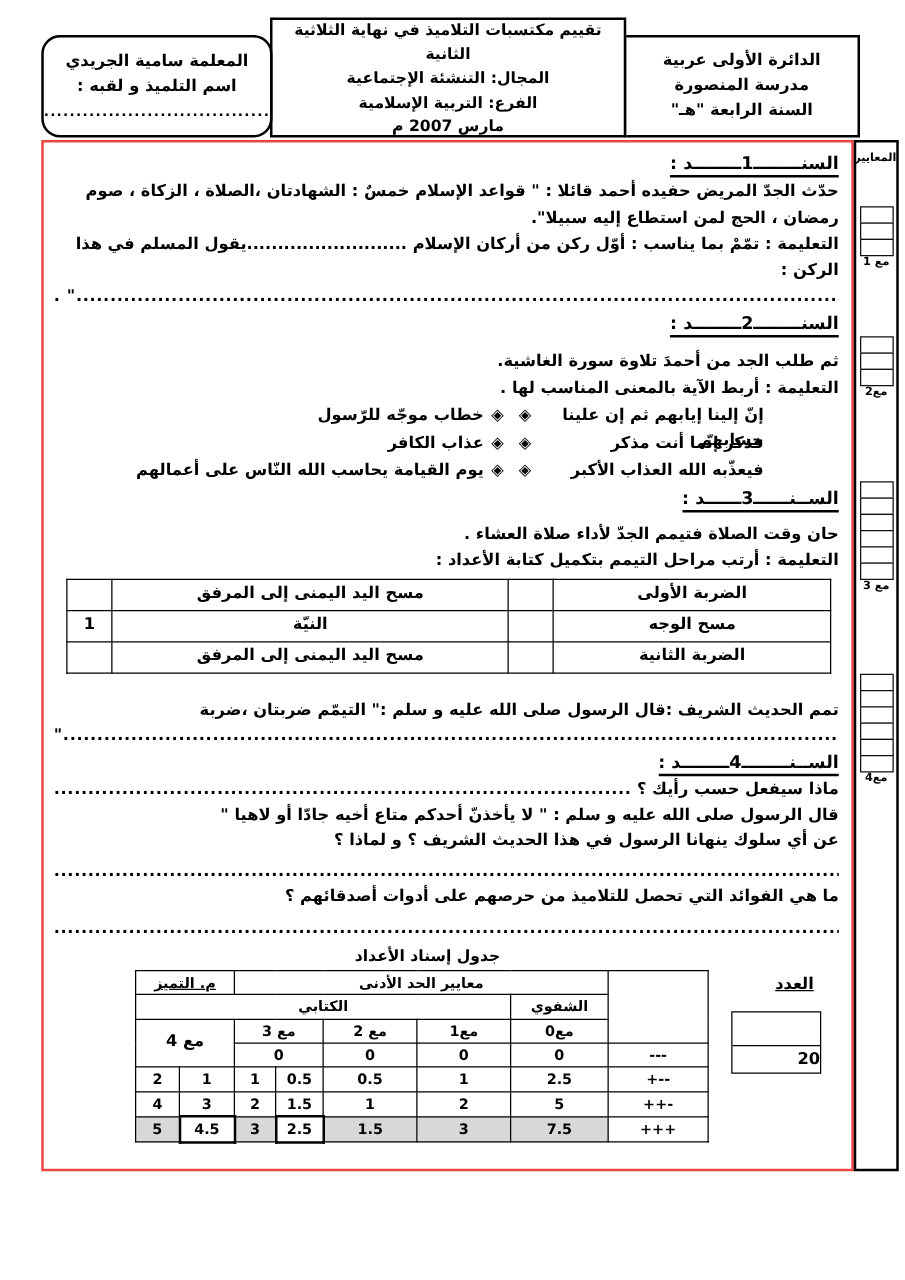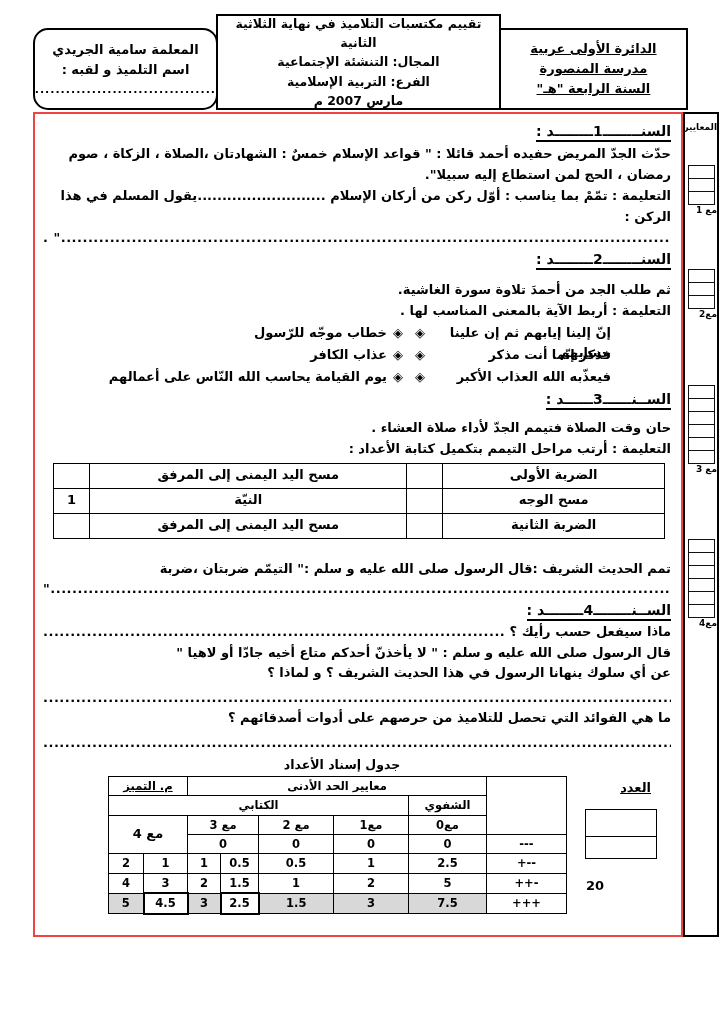--- a/index.html
+++ b/index.html
@@ -2,21 +2,21 @@
 <html lang="ar" dir="rtl"><head>
 <meta charset="utf-8">
 <style>
   html,body{margin:0;padding:0;background:#fff;}
   body{width:724px;height:1024px;position:relative;font-family:"DejaVu Sans",sans-serif;color:#000;}
   .page{position:absolute;inset:0;background:#fff;}
 
   
   .hdr{position:absolute;left:33px;top:14px;width:655px;height:96px;display:flex;direction:rtl;align-items:flex-end;}
   .hdr-cell{box-sizing:border-box;border:2px solid #000;text-align:center;font-weight:700;font-size:13px;line-height:1.55;display:flex;flex-direction:column;justify-content:center;background:#fff;}
-  .hdr-right{width:190px;height:82px;text-decoration:underline;}
+  .hdr-right{width:190px;height:82px;}
   .hdr-mid{width:286px;height:96px;margin-right:-2px;font-size:12.5px;}
   .hdr-left{width:185px;height:82px;margin-right:-2px;border-radius:15px;}
   .hdr-left .dots{font-size:11px;letter-spacing:1px;overflow:hidden;white-space:nowrap;}
 
   
   .main{position:absolute;left:33px;top:112px;width:650px;height:825px;border:2px solid #ef4444;box-sizing:border-box;direction:rtl;padding:2px 10px 0 8px;font-size:13px;font-weight:600;line-height:1.6;overflow:hidden;}
   .sec-title{font-weight:800;font-size:14px;}
   .sec-title span{border-bottom:2px solid #000;padding-bottom:1px;}
   .lbl{font-weight:800;}
   .dotline{direction:ltr;text-align:left;white-space:nowrap;overflow:hidden;height:20px;letter-spacing:.5px;font-weight:600;}
@@ -32,35 +32,35 @@
   .ord-table{border-collapse:collapse;width:612px;margin:3px 6px 0 0;}
   .ord-table td{border:1.6px solid #000;height:24px;text-align:center;font-size:13px;font-weight:600;padding:0 4px;}
 
   
   .grade-title{width:482px;margin:0 88px 0 0;text-align:center;font-size:12.5px;font-weight:700;}
   .grade-wrap{display:flex;direction:rtl;margin-top:1px;}
   .score-area{width:104px;flex:0 0 auto;position:relative;}
   .score-label{font-weight:800;font-size:13px;margin:2px 20px 0 0;display:inline-block;text-decoration:underline;}
   .score-box{width:72px;height:50px;border:1.6px solid #000;margin:10px 14px 0;box-sizing:border-box;}
   .score-top{height:26px;border-bottom:1.6px solid #000;}
-  .score-val{height:22px;text-align:left;font-size:13px;font-weight:700;line-height:22px;margin-top:38px;}
+  .score-val{height:22px;text-align:right;font-size:13px;font-weight:700;line-height:22px;}
   .grade-table{border-collapse:collapse;direction:rtl;font-size:11.5px;font-weight:700;text-align:center;flex:0 0 auto;}
   .grade-table td{border:1.5px solid #000;height:17px;padding:0 2px;}
   .grade-table .big{font-size:13px;font-weight:800;}
   .grade-table .ul{text-decoration:underline;}
   .grade-table .sym{direction:ltr;font-weight:700;}
   .grade-table .gray{background:#d8d8d8;}
   .grade-table .wb{background:#fff;border:2.2px solid #000;font-weight:800;}
 
   
   .crit{position:absolute;left:683px;top:112px;width:36px;height:825px;border:2px solid #000;box-sizing:border-box;direction:rtl;}
   .crit-title{text-align:left;font-size:9px;font-weight:800;margin-top:8px;}
   .crit-group{position:absolute;width:100%;text-align:center;}
   .crit-box{width:25px;height:12px;border:1.3px solid #111;margin:-1px auto 0;background:#fff;}
-  .crit-label{font-size:9px;font-weight:700;line-height:1.3;text-align:right;}
+  .crit-label{font-size:9px;font-weight:700;line-height:1.3;}
   .g1{top:52px}.g2{top:156px}.g3{top:272px}.g4{top:426px}
 </style>
 </head>
 <body>
 
 <div class="page">
 
   <div class="hdr">
     <div class="hdr-cell hdr-right">
       <div>الدائرة الأولى عربية</div>

